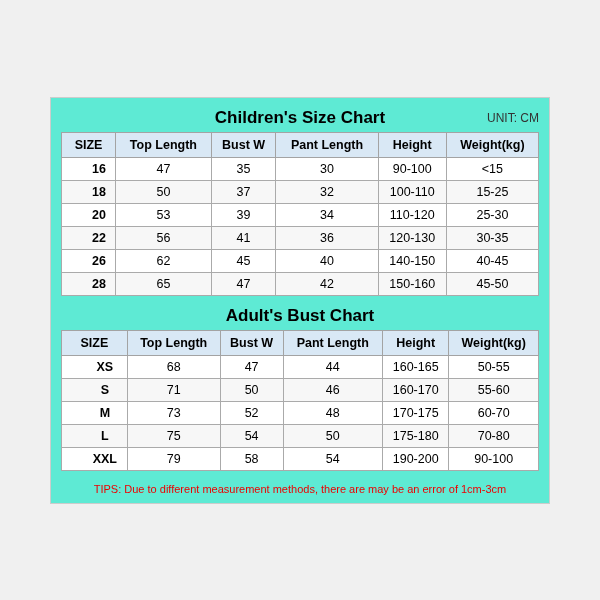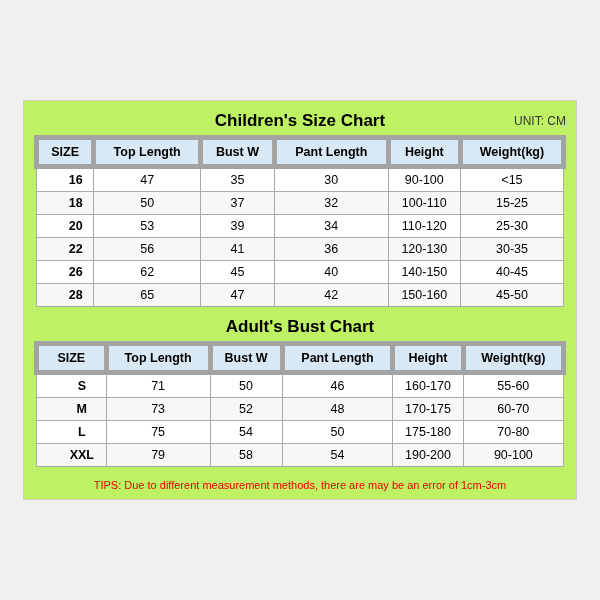--- a/index.html
+++ b/index.html
@@ -6,23 +6,23 @@
     body {
       width: 600px;
       height: 600px;
       display: flex;
       align-items: center;
       justify-content: center;
       background: #f0f0f0;
       font-family: Arial, sans-serif;
     }
     .chart-container {
-      background: #bef264;
+      background: #5eead4;
       border: 1px solid #ccc;
-      width: 554px;
+      width: 500px;
       padding: 10px 10px 8px 10px;
     }
     .section-title-row {
       display: flex;
       align-items: center;
       justify-content: center;
       position: relative;
       margin-bottom: 4px;
     }
     .section-title {
@@ -36,21 +36,21 @@
       font-size: 12px;
       color: #333;
     }
     table {
       width: 100%;
       border-collapse: collapse;
       font-size: 12.5px;
     }
     th {
       background-color: #d9e8f5;
-      border: 5px solid #a3a3a3;
+      border: 1px solid #a3a3a3;
       padding: 5px 3px;
       text-align: center;
       font-weight: bold;
     }
     td {
       border: 1px solid #aaa;
       padding: 4px 3px;
       text-align: center;
     }
     tr:nth-child(odd) td {
@@ -157,20 +157,28 @@
       <tr>
         <th>SIZE</th>
         <th>Top Length</th>
         <th>Bust W</th>
         <th>Pant Length</th>
         <th>Height</th>
         <th>Weight(kg)</th>
       </tr>
     </thead>
     <tbody id="adults-tbody">
+    <tr>
+          <td>XS</td>
+          <td>68</td>
+          <td>47</td>
+          <td>44</td>
+          <td>160-165</td>
+          <td>50-55</td>
+        </tr>
         <tr>
           <td>S</td>
           <td>71</td>
           <td>50</td>
           <td>46</td>
           <td>160-170</td>
           <td>55-60</td>
         </tr>
         <tr>
           <td>M</td>

